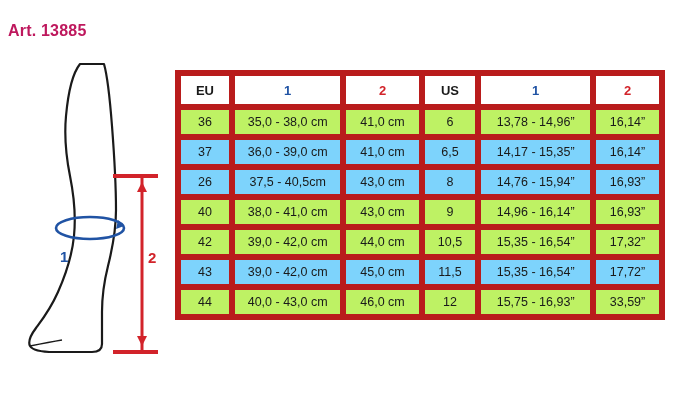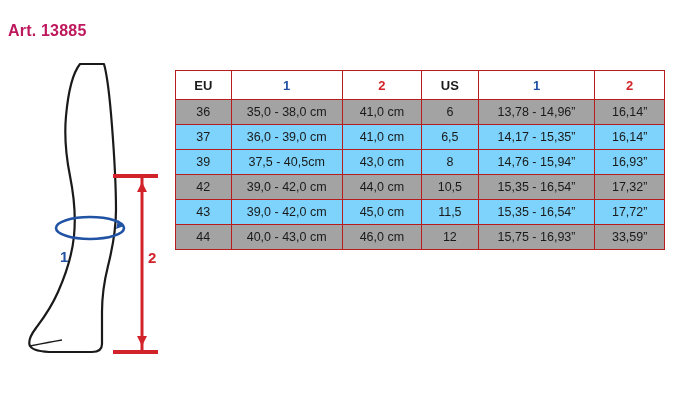--- a/index.html
+++ b/index.html
@@ -44,36 +44,36 @@
     top: 70px;
     width: 490px;
   }
   table.size-table {
     border-collapse: collapse;
     width: 490px;
     font-size: 12.5px;
   }
   table.size-table th,
   table.size-table td {
-    border: 1px solid #b91c1c;
+    border: 6px solid #b91c1c;
     height: 22px;
     padding: 1px 6px;
     text-align: center;
     white-space: nowrap;
     font-weight: normal;
   }
   table.size-table thead th {
     background: #ffffff;
     font-weight: bold;
     font-size: 13px;
     height: 26px;
   }
   th.col-blue, td.col-blue-h { color: #2053a4; }
   th.col-red, td.col-red-h { color: #d2232a; }
-  tbody tr.shaded td { background: #a3a3a3; margin-top: 11px; }
+  tbody tr.shaded td { background: #bef264; margin-top: 11px; }
   tbody tr.plain td { background: #7dd3fc; }
   td.c-eu { width: 58px; }
   td.c-one { width: 110px; text-align: left; padding-left: 14px; }
   td.c-two { width: 80px; text-align: left; padding-left: 12px; }
   td.c-us { width: 56px; }
   td.c-one-in { width: 120px; text-align: left; padding-left: 12px; }
   td.c-two-in { width: 70px; text-align: left; padding-left: 10px; }
   th.h-eu { width: 58px; }
   th.h-one { width: 110px; }
   th.h-two { width: 80px; }
@@ -136,25 +136,33 @@
       </tr>
       <tr class="plain">
         <td class="c-eu">37</td>
         <td class="c-one">36,0 - 39,0 cm</td>
         <td class="c-two">41,0 cm</td>
         <td class="c-us">6,5</td>
         <td class="c-one-in">14,17 - 15,35”</td>
         <td class="c-two-in">16,14”</td>
       </tr>
       <tr class="plain">
-        <td class="c-eu">39</td>
+        <td class="c-eu">26</td>
         <td class="c-one">37,5 - 40,5cm</td>
         <td class="c-two">43,0 cm</td>
         <td class="c-us">8</td>
         <td class="c-one-in">14,76 - 15,94”</td>
+        <td class="c-two-in">16,93”</td>
+      </tr>
+      <tr class="shaded">
+        <td class="c-eu">40</td>
+        <td class="c-one">38,0 - 41,0 cm</td>
+        <td class="c-two">43,0 cm</td>
+        <td class="c-us">9</td>
+        <td class="c-one-in">14,96 - 16,14”</td>
         <td class="c-two-in">16,93”</td>
       </tr>
       <tr class="shaded">
         <td class="c-eu">42</td>
         <td class="c-one">39,0 - 42,0 cm</td>
         <td class="c-two">44,0 cm</td>
         <td class="c-us">10,5</td>
         <td class="c-one-in">15,35 - 16,54”</td>
         <td class="c-two-in">17,32”</td>
       </tr>

